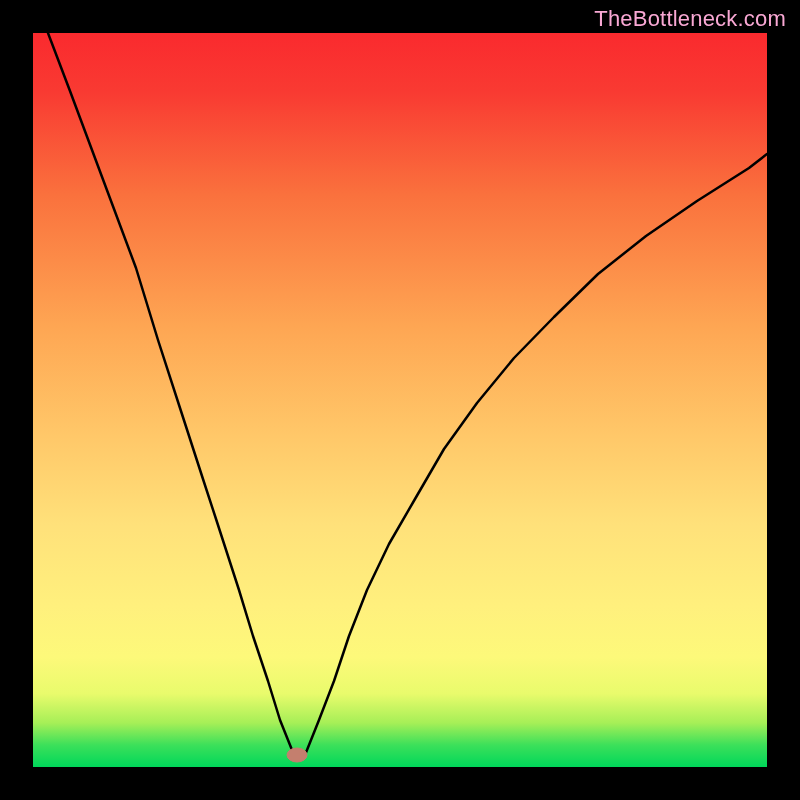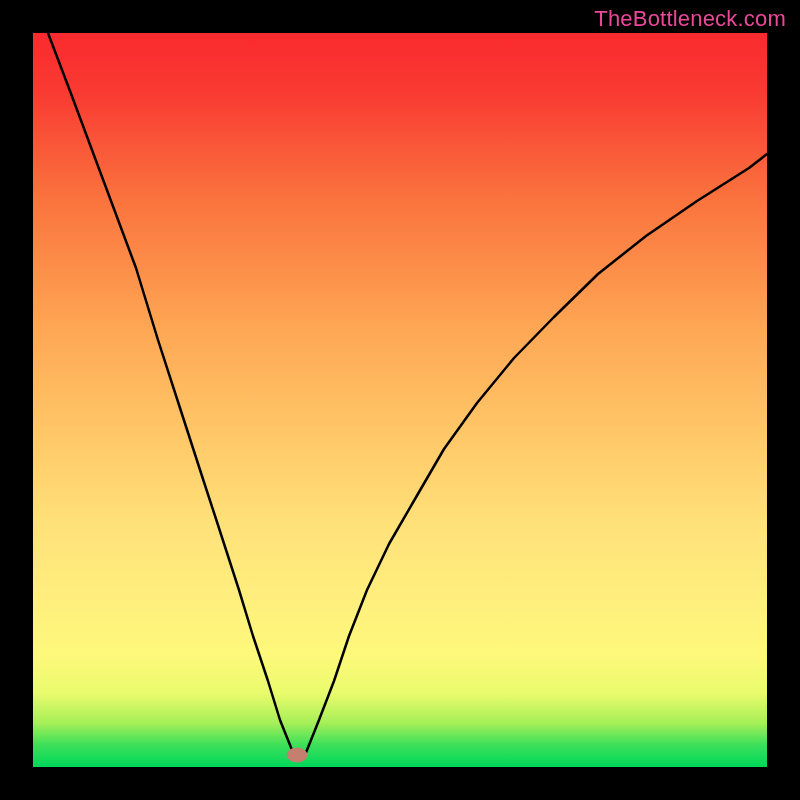--- a/index.html
+++ b/index.html
@@ -56,21 +56,21 @@
     stroke-linecap: round;
   }
   .marker {
     fill: #c47f6e;
     stroke: #c47f6e;
   }
   .watermark {
     position: absolute;
     top: 6px;
     right: 14px;
-    color: #ec4899;
+    color: #f9a8d4;
     font-size: 22px;
     font-weight: 500;
     letter-spacing: 0.2px;
     user-select: none;
     margin-left: 24px;
   }
 </style>
 </head>
 <body>
 

